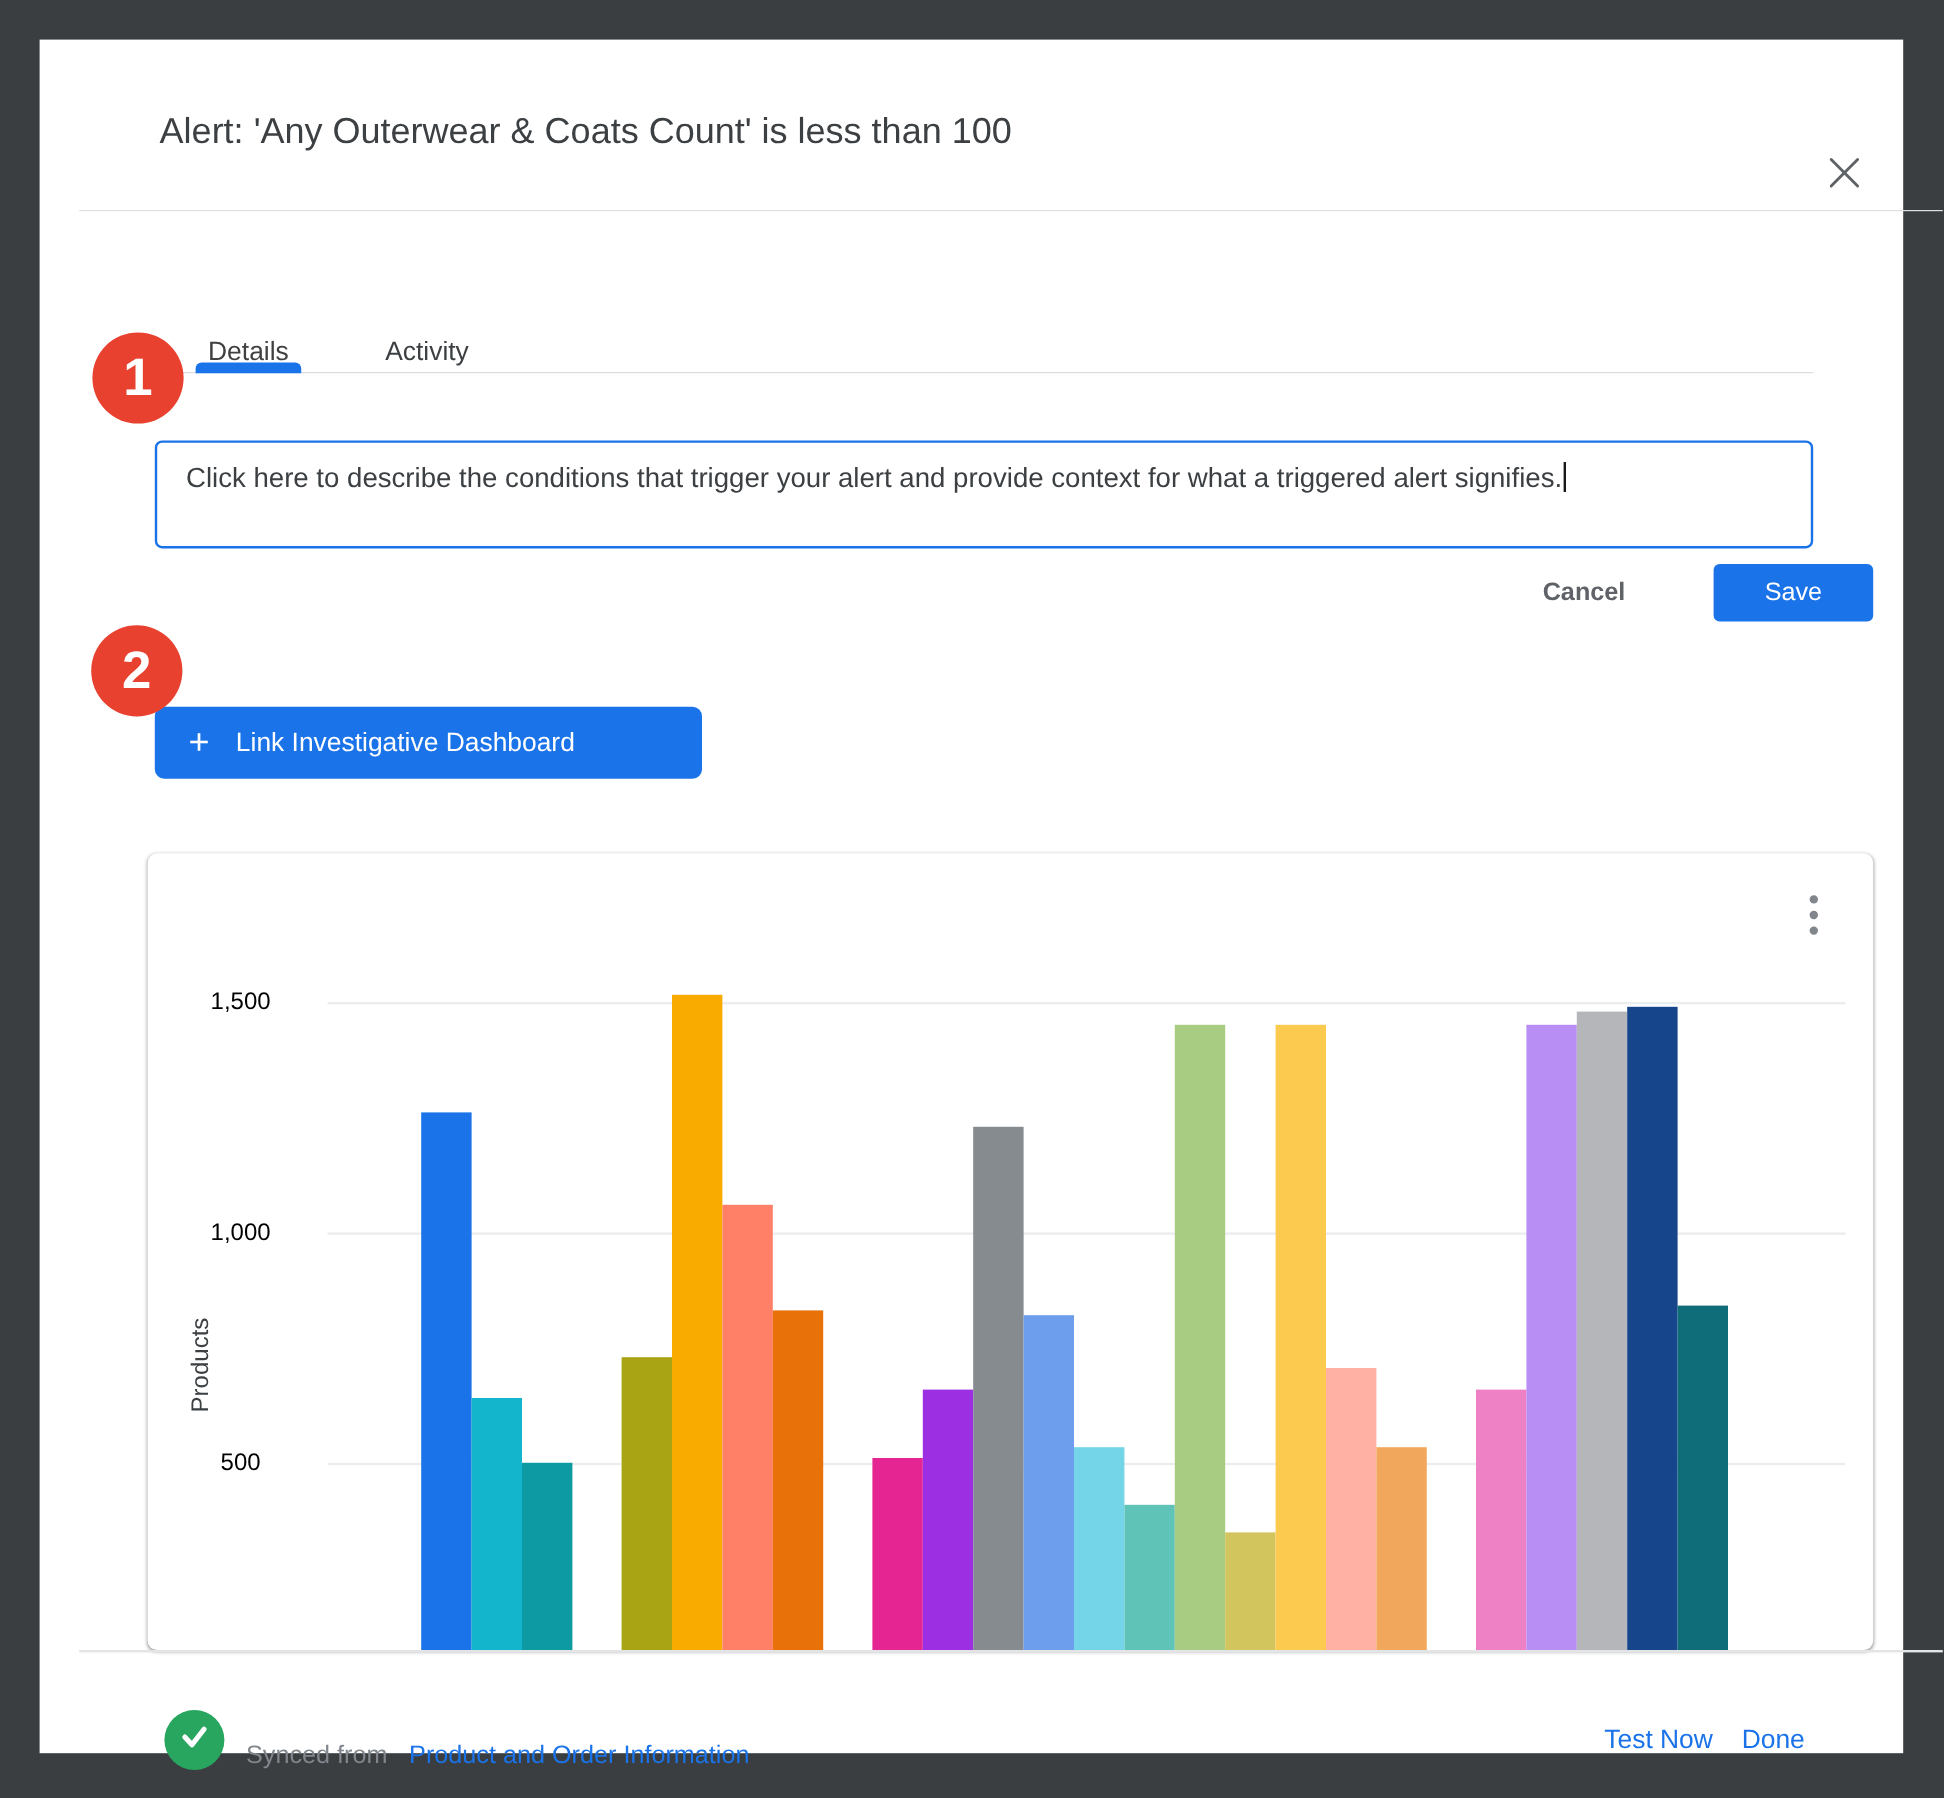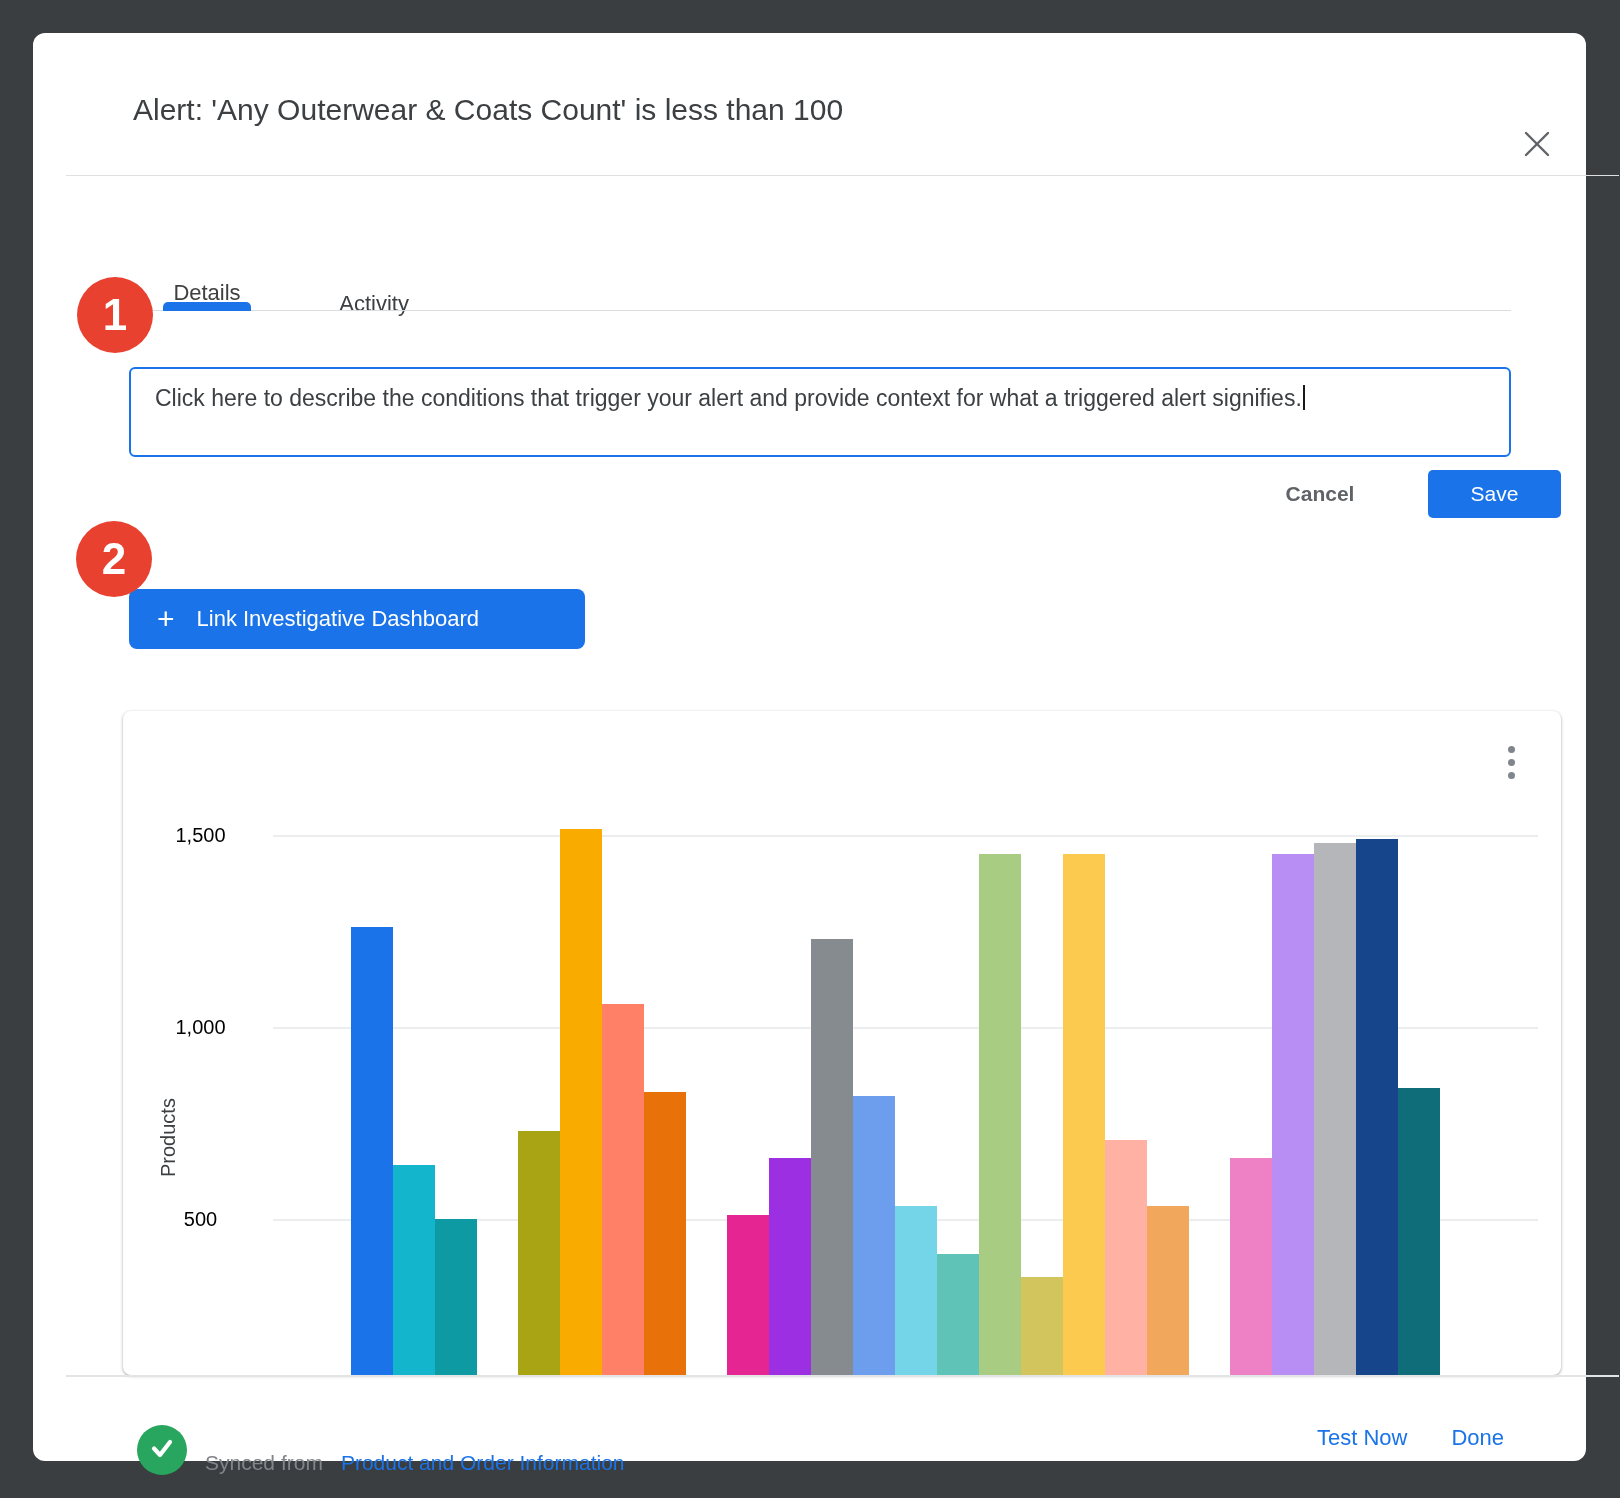--- a/index.html
+++ b/index.html
@@ -7,42 +7,42 @@
     width:1620px;height:1498px;
     background:#3a3e41;
     font-family:"Liberation Sans","DejaVu Sans",sans-serif;
     -webkit-font-smoothing:antialiased;
     position:relative;
     overflow:hidden;
   }
   .stage{position:absolute;inset:0;}
   .dialog{
     position:absolute;left:33px;top:33px;width:1553px;height:1428px;
-    background:#ffffff;border-radius:12px;
+    background:#ffffff;border-radius:0;
   }
   
   .dlg-title{
     position:absolute;left:100px;top:56px;width:1300px;
     font-size:30px;font-weight:500;color:#3c4043;line-height:42px;
     white-space:nowrap;
   }
   .close-btn{
     position:absolute;left:1482px;top:90px;width:44px;height:44px;
     background:none;border:none;cursor:pointer;padding:0;
     display:flex;align-items:center;justify-content:center;
   }
   .header-divider{position:absolute;left:33px;top:142px;width:1553px;height:1px;background:#e0e0e0;}
   
   .tab{
     position:absolute;top:242px;height:36px;display:flex;align-items:center;
     font-size:22px;font-weight:500;color:#3c4043;cursor:pointer;background:none;border:none;padding:0;
   }
   .tab.active{color:#404040;}
   .tab-details{left:130px;width:88px;justify-content:center;}
-  .tab-activity{left:266px;width:110px;justify-content:flex-end;margin-top:11px;}
+  .tab-activity{left:288px;width:110px;justify-content:flex-start;}
   .tab-divider{position:absolute;left:96px;top:277px;width:1382px;height:1px;background:#dadce0;}
   .tab-indicator{position:absolute;left:130px;top:269px;width:88px;height:9px;background:#1a73e8;border-radius:5px 5px 0 0;}
   
   .step-badge{
     position:absolute;width:76px;height:76px;border-radius:50%;
     background:#e8412f;color:#ffffff;font-size:44px;font-weight:700;
     display:flex;align-items:center;justify-content:center;z-index:5;
   }
   .badge-1{left:44px;top:244px;}
   .badge-2{left:43px;top:488px;}
@@ -105,21 +105,21 @@
     display:flex;align-items:flex-end;gap:18px;font-size:21px;
   }
   .sync-check{
     width:50px;height:50px;border-radius:50%;background:#28a55e;
     display:flex;align-items:center;justify-content:center;flex:0 0 auto;
   }
   .sync-prefix{color:#80868b;}
   .sync-link{color:#1a73e8;cursor:pointer;text-decoration:none;}
   .footer-right{
     position:absolute;right:82px;top:1392px;height:50px;
-    display:flex;align-items:flex-start;gap:44px;
+    display:flex;align-items:center;gap:24px;
   }
   .footer-link{
     background:none;border:none;padding:0;cursor:pointer;
     color:#1a73e8;font-size:22px;font-weight:500;font-family:inherit;
   }
 </style>
 </head>
 <body>
 
 <div class="stage">

